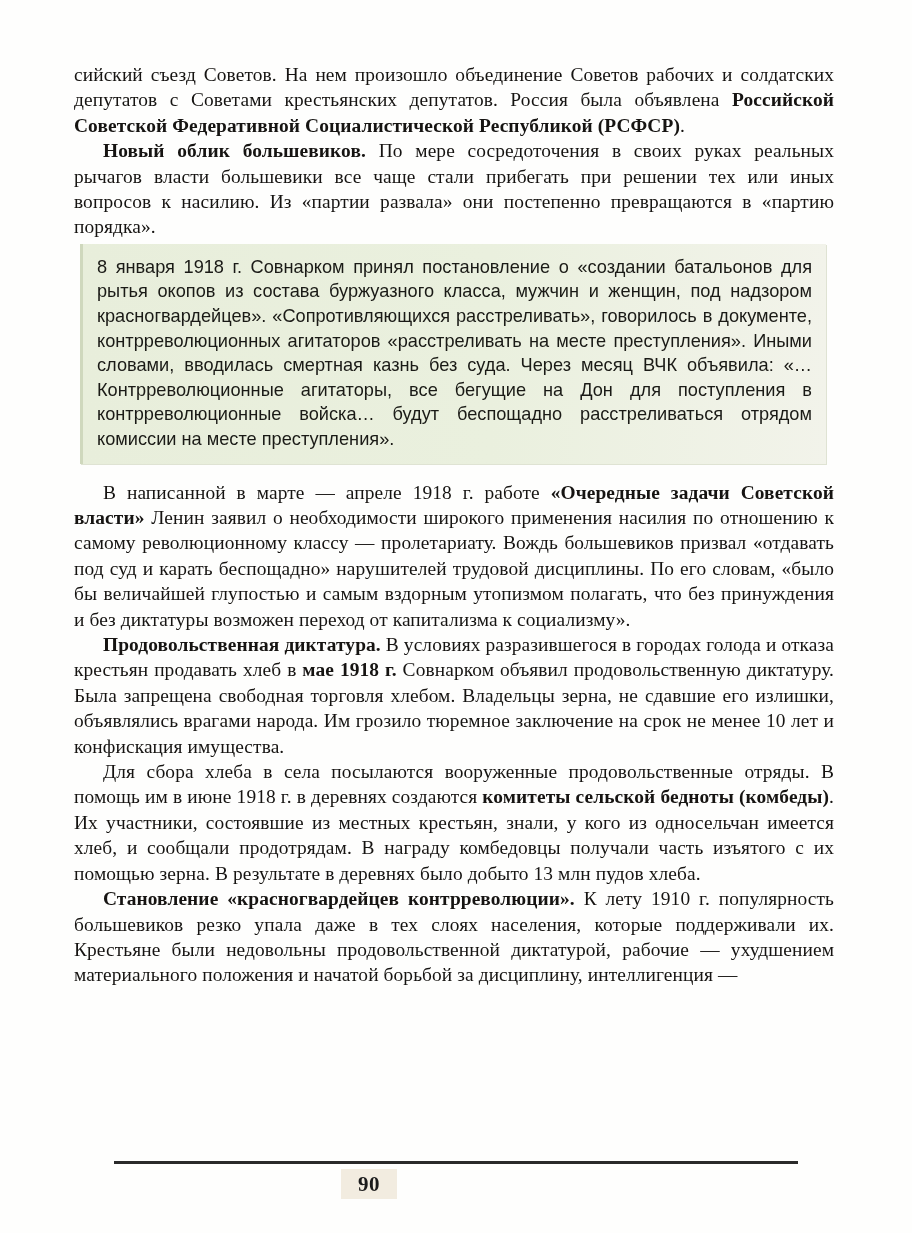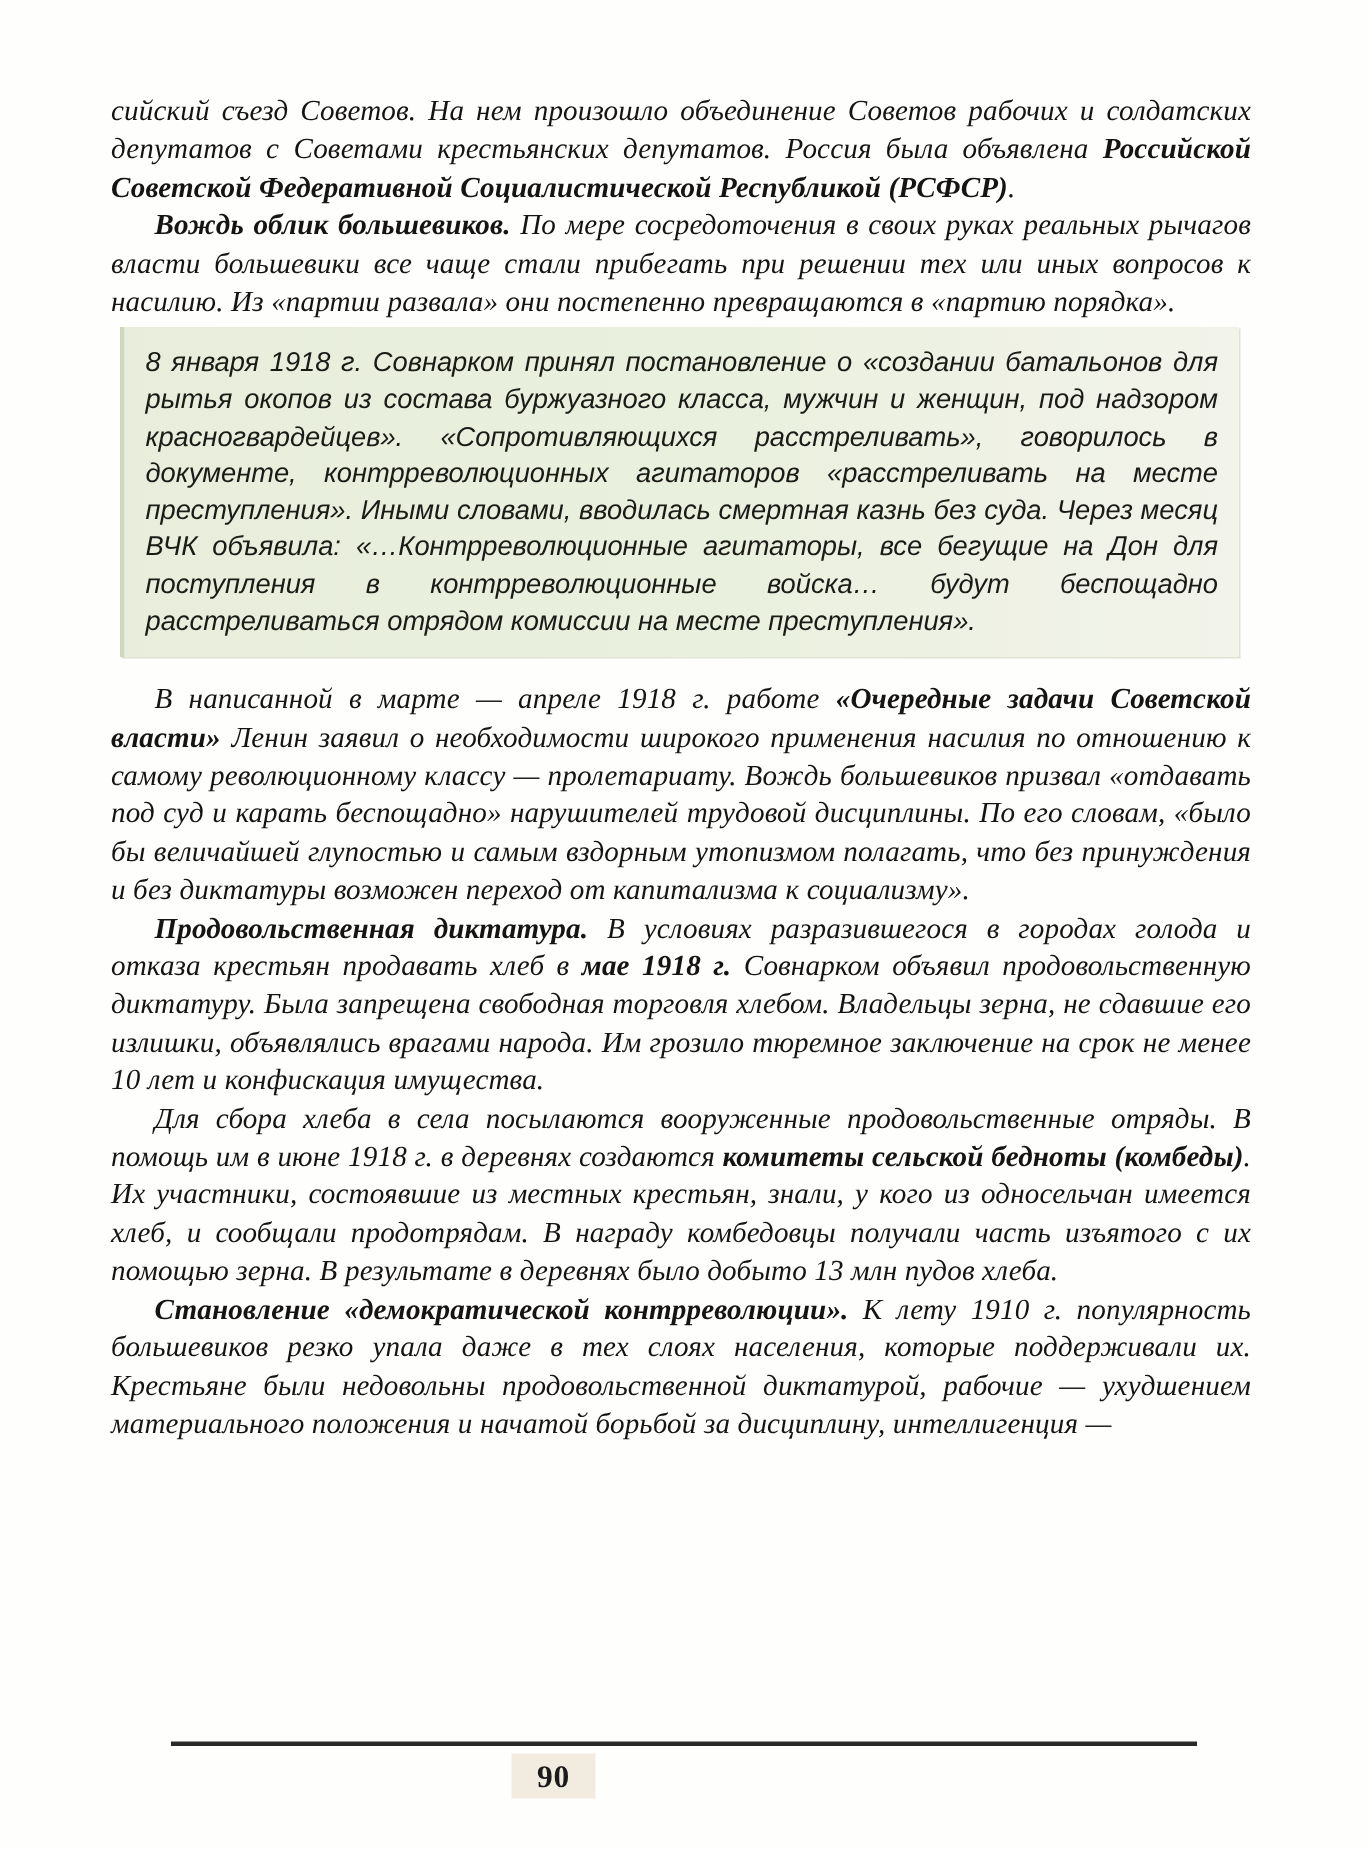--- a/index.html
+++ b/index.html
@@ -15,21 +15,20 @@
     color: #161412;
   }
   .page {
     position: absolute;
     left: 0; top: 0;
     width: 912px;
     height: 1233px;
     box-sizing: border-box;
     padding: 62px 42px 0 38px;
     background: #fefefd;
-    font-style: italic;
   }
   .textcol {
     width: 760px;
     margin: 0 auto;
   }
   p {
     margin: 0;
     font-size: 19.4px;
     line-height: 25.4px;
     text-align: justify;
@@ -94,34 +93,34 @@
   }
 </style>
 </head>
 <body>
 
 <div class="page">
   <div class="textcol">
 
     <p><span>сийский съезд Советов. На нем произошло объединение Советов рабочих и солдатских депутатов с Советами крестьянских депутатов. Россия была объявлена </span><b>Российской Советской Федеративной Социалистической Республикой (РСФСР)</b><span>.</span></p>
 
-    <p class="indent"><b>Вождь облик большевиков.</b><span> По мере сосредоточения в своих руках реальных рычагов власти большевики все чаще стали прибегать при решении тех или иных вопросов к насилию. Из «партии развала» они постепенно превращаются в «партию порядка».</span></p>
+    <p class="indent"><b>Новый облик большевиков.</b><span> По мере сосредоточения в своих руках реальных рычагов власти большевики все чаще стали прибегать при решении тех или иных вопросов к насилию. Из «партии развала» они постепенно превращаются в «партию порядка».</span></p>
 
     <div class="callout">
       <p>8 января 1918 г. Совнарком принял постановление о «создании батальонов для рытья окопов из состава буржуазного класса, мужчин и женщин, под надзором красногвардейцев». «Сопротивляющихся расстреливать», говорилось в документе, контрреволюционных агитаторов «расстреливать на месте преступления». Иными словами, вводилась смертная казнь без суда. Через месяц ВЧК объявила: «…Контрреволюционные агитаторы, все бегущие на Дон для поступления в контрреволюционные войска… будут беспощадно расстреливаться отрядом комиссии на месте преступления».</p>
     </div>
 
     <p class="indent"><span>В написанной в марте — апреле 1918 г. работе </span><b>«Очередные задачи Советской власти»</b><span> Ленин заявил о необходимости широкого применения насилия по отношению к самому революционному классу — пролетариату. Вождь большевиков призвал «отдавать под суд и карать беспощадно» нарушителей трудовой дисциплины. По его словам, «было бы величайшей глупостью и самым вздорным утопизмом полагать, что без принуждения и без диктатуры возможен переход от капитализма к социализму».</span></p>
 
 
     <p class="indent"><b>Продовольственная диктатура.</b><span> В условиях разразившегося в городах голода и отказа крестьян продавать хлеб в </span><b>мае 1918 г.</b><span> Совнарком объявил продовольственную диктатуру. Была запрещена свободная торговля хлебом. Владельцы зерна, не сдавшие его излишки, объявлялись врагами народа. Им грозило тюремное заключение на срок не менее 10 лет и конфискация имущества.</span></p>
 
     <p class="indent"><span>Для сбора хлеба в села посылаются вооруженные продовольственные отряды. В помощь им в июне 1918 г. в деревнях создаются </span><b>комитеты сельской бедноты (комбеды)</b><span>. Их участники, состоявшие из местных крестьян, знали, у кого из односельчан имеется хлеб, и сообщали продотрядам. В награду комбедовцы получали часть изъятого с их помощью зерна. В результате в деревнях было добыто 13 млн пудов хлеба.</span></p>
 
-    <p class="indent"><b>Становление «демократической контрреволюции».</b><span> К лету 1910 г. популярность большевиков резко упала даже в тех слоях населения, которые поддерживали их. Крестьяне были недовольны продовольственной диктатурой, рабочие — ухудшением материального положения и начатой борьбой за дисциплину, интеллигенция —</span></p>
+    <p class="indent"><b>Становление «красногвардейцев контрреволюции».</b><span> К лету 1910 г. популярность большевиков резко упала даже в тех слоях населения, которые поддерживали их. Крестьяне были недовольны продовольственной диктатурой, рабочие — ухудшением материального положения и начатой борьбой за дисциплину, интеллигенция —</span></p>
 
   </div>
 </div>
 
 <div class="footer">
   <div class="footer-rule"></div>
   <div class="page-number-box">
     <span class="page-number">90</span>
   </div>
 </div>

